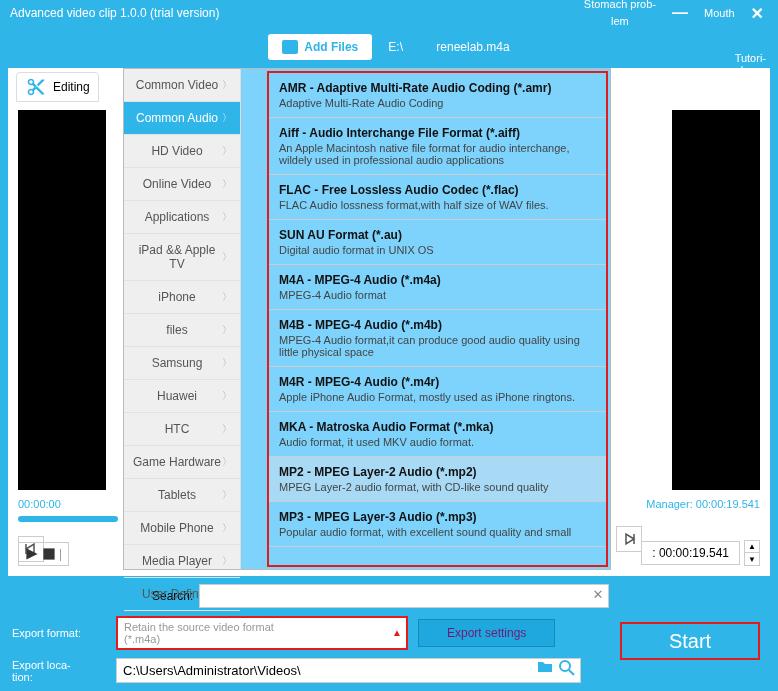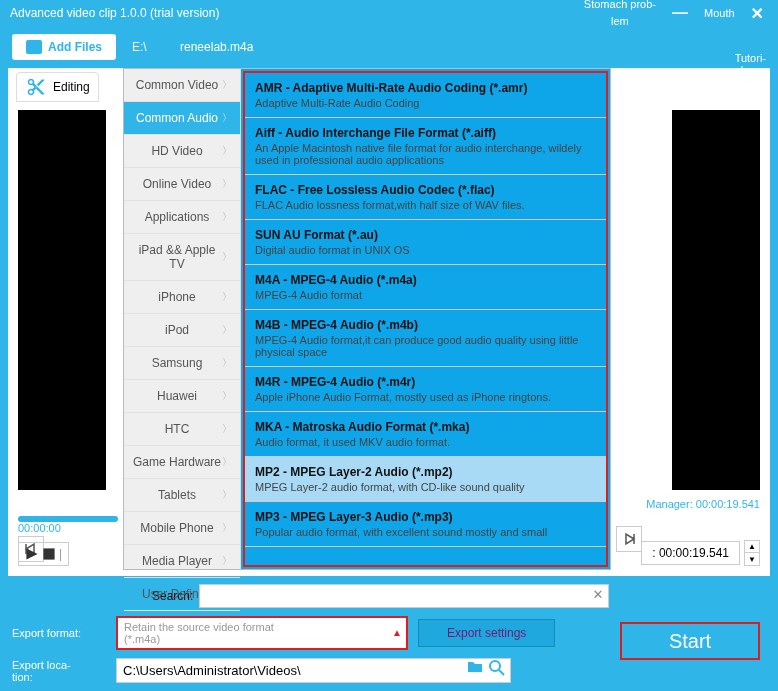--- a/index.html
+++ b/index.html
@@ -5,52 +5,52 @@
   * { box-sizing: border-box; margin: 0; padding: 0; }
   body { font-family: Arial, sans-serif; font-size: 12px; background: #2fb5e8; width: 778px; height: 691px; overflow: hidden; position: relative; }
   
   .titlebar { display: flex; align-items: center; padding: 4px 10px; height: 26px; color: #fff; }
   .titlebar-title { flex: 1; font-size: 12px; }
   .titlebar-right { display: flex; align-items: center; gap: 12px; font-size: 11px; }
   .titlebar-btn { cursor: pointer; padding: 0 4px; }
   .close-x { font-size: 16px; font-weight: bold; }
   .minimize { font-size: 16px; font-weight: bold; }
   
-  .toolbar { display: flex; align-items: center; padding: 8px 12px; gap: 16px; }
+  .toolbar { display: flex; align-items: center; padding: 8px 12px; gap: 16px; justify-content: center; }
   .add-files-btn { background: #fff; color: #2fb5e8; padding: 6px 14px; border-radius: 3px; display: flex; align-items: center; gap: 6px; font-weight: bold; }
   .folder-icon { width: 16px; height: 14px; background: #2fb5e8; border-radius: 2px; position: relative; }
   .file-path { color: #fff; font-size: 12px; }
   .tutorial-label { position: absolute; right: 12px; top: 52px; color: #fff; font-size: 11px; }
   
   .main-area { background: #fff; margin: 0 8px; height: 508px; position: relative; padding: 0; }
   .editing-tab { position: absolute; top: 4px; left: 8px; display: flex; align-items: center; gap: 6px; background: #fff; padding: 4px 8px; border-radius: 4px 4px 0 0; border: 1px solid #ddd; }
   .editing-icon { width: 22px; height: 20px; }
   
   .video-bg-left, .video-bg-right { position: absolute; top: 42px; width: 88px; height: 380px; background: #000; }
   .video-bg-left { left: 10px; }
   .video-bg-right { right: 10px; }
   
-  .time-left { position: absolute; left: 10px; top: 454px; color: #2fb5e8; font-size: 11px; }
+  .time-left { position: absolute; left: 10px; top: 430px; color: #2fb5e8; font-size: 11px; }
   .manager-label { position: absolute; right: 10px; top: 430px; color: #2fb5e8; font-size: 11px; }
   
   .slider-track { position: absolute; left: 10px; top: 448px; width: 100px; height: 6px; background: #2fb5e8; border-radius: 3px; }
   .timeline-box { position: absolute; right: 10px; top: 472px; display: flex; align-items: center; gap: 4px; }
   .time-box { border: 1px solid #ccc; padding: 4px 10px; font-size: 12px; }
   .spinner { display: flex; flex-direction: column; border: 1px solid #ccc; }
   .spinner div { width: 14px; height: 12px; display: flex; align-items: center; justify-content: center; font-size: 8px; border-bottom: 1px solid #ccc; cursor: pointer; }
   .spinner div:last-child { border-bottom: none; }
   
   .marker-btn-left { position: absolute; left: 10px; top: 468px; width: 26px; height: 26px; border: 1px solid #ccc; display: flex; align-items: center; justify-content: center; }
   .marker-btn-right { position: absolute; right: 128px; top: 458px; width: 26px; height: 26px; border: 1px solid #ccc; display: flex; align-items: center; justify-content: center; }
   
   .playback-controls { position: absolute; left: 10px; top: 474px; display: flex; align-items: center; gap: 3px; border: 1px solid #ccc; padding: 4px 6px; }
   .play-btn, .stop-btn { width: 14px; height: 14px; }
   
   
-  .popup { position: absolute; left: 115px; top: 0; width: 488px; height: 502px; background: #0ea5e9; border: 1px solid #bbb; display: flex; }
+  .popup { position: absolute; left: 115px; top: 0; width: 488px; height: 502px; background: #7dd3fc; border: 1px solid #bbb; display: flex; gap: 24px; }
   .category-list { width: 117px; border-right: 1px solid #ddd; background: #efefef; font-size: 12px; }
   .cat-item { padding: 9px 8px; border-bottom: 1px solid #e2e2e2; display: flex; justify-content: space-between; align-items: center; cursor: pointer; text-align: center; color: #555; }
   .cat-item .name { flex: 1; text-align: center; }
   .cat-item.selected { background: #2fb5e8; color: #fff; }
   .chev { font-size: 10px; color: #999; }
   .cat-item.selected .chev { color: #fff; }
   
   .format-pane { flex: 1; position: relative; padding: 4px; }
   .red-border { position: absolute; inset: 2px; border: 2px solid #e21b1b; pointer-events: none; }
   .format-scroll { height: 100%; overflow-y: auto; }
@@ -71,21 +71,21 @@
   .search-clear { position: absolute; right: 6px; top: 3px; color: #888; cursor: pointer; font-size: 13px; }
   
   .export-row { display: flex; align-items: center; margin-bottom: 8px; gap: 10px; }
   .export-label { width: 94px; color: #fff; font-size: 11px; }
   
   .format-select { position: relative; width: 292px; border: 2px solid #e21b1b; background: #fff; padding: 3px 24px 3px 6px; color: #999; font-size: 11px; line-height: 12px; }
   .format-select .arrow-up { position: absolute; right: 4px; top: 50%; transform: translateY(-50%); color: #e21b1b; font-size: 10px; }
   
   .export-settings-btn { background: #1fa8de; color: #701a75; border: 1px solid #148bbd; padding: 6px 28px; font-size: 12px; cursor: pointer; }
   .start-btn { position: absolute; right: 18px; top: 622px; width: 140px; height: 38px; border: 2px solid #e21b1b; background: #2fb5e8; color: #fff; font-size: 20px; display: flex; align-items: center; justify-content: center; cursor: pointer; }
-  .location-wrap { position: relative; width: 395px; }
+  .location-wrap { position: relative; width: 465px; }
   .location-wrap input { width: 100%; padding: 4px 50px 4px 6px; border: 1px solid #ccc; font-size: 13px; }
   .loc-icons { position: absolute; right: 6px; top: 2px; display: flex; gap: 6px; color: #2fb5e8; font-size: 14px; }
 </style>
 </head>
 <body>
 
 <div class="titlebar">
   <div class="titlebar-title">Advanced video clip 1.0.0 (trial version)</div>
   <div class="titlebar-right">
     <span style="white-space:pre-line; text-align:center; line-height:17px;">Stomach prob-
@@ -174,21 +174,21 @@
         </div>
         <div class="cat-item">
           <span class="name">iPad &amp;&amp; Apple TV</span>
           <span class="chev">〉</span>
         </div>
         <div class="cat-item">
           <span class="name">iPhone</span>
           <span class="chev">〉</span>
         </div>
         <div class="cat-item">
-          <span class="name">iPod</span>
+          <span class="name">files</span>
           <span class="chev">〉</span>
         </div>
         <div class="cat-item">
           <span class="name">Samsung</span>
           <span class="chev">〉</span>
         </div>
         <div class="cat-item">
           <span class="name">Huawei</span>
           <span class="chev">〉</span>
         </div>
@@ -255,21 +255,21 @@
           <div class="format-item">
             <div class="format-title">MKA - Matroska Audio Format (*.mka)</div>
             <div class="format-desc">Audio format, it used MKV audio format.</div>
           </div>
           <div class="format-item highlighted">
             <div class="format-title">MP2 - MPEG Layer-2 Audio (*.mp2)</div>
             <div class="format-desc">MPEG Layer-2 audio format, with CD-like sound quality</div>
           </div>
           <div class="format-item">
             <div class="format-title">MP3 - MPEG Layer-3 Audio (*.mp3)</div>
-            <div class="format-desc">Popular audio format, with excellent sound mostly and small</div>
+            <div class="format-desc">Popular audio format, with excellent sound quality and small</div>
           </div>
         </div>
     </div>
   </div>
 </div>
 
 <div class="bottom-section">
   <div class="search-row">
     <span class="search-label">Search:</span>
     <div class="search-wrap">

